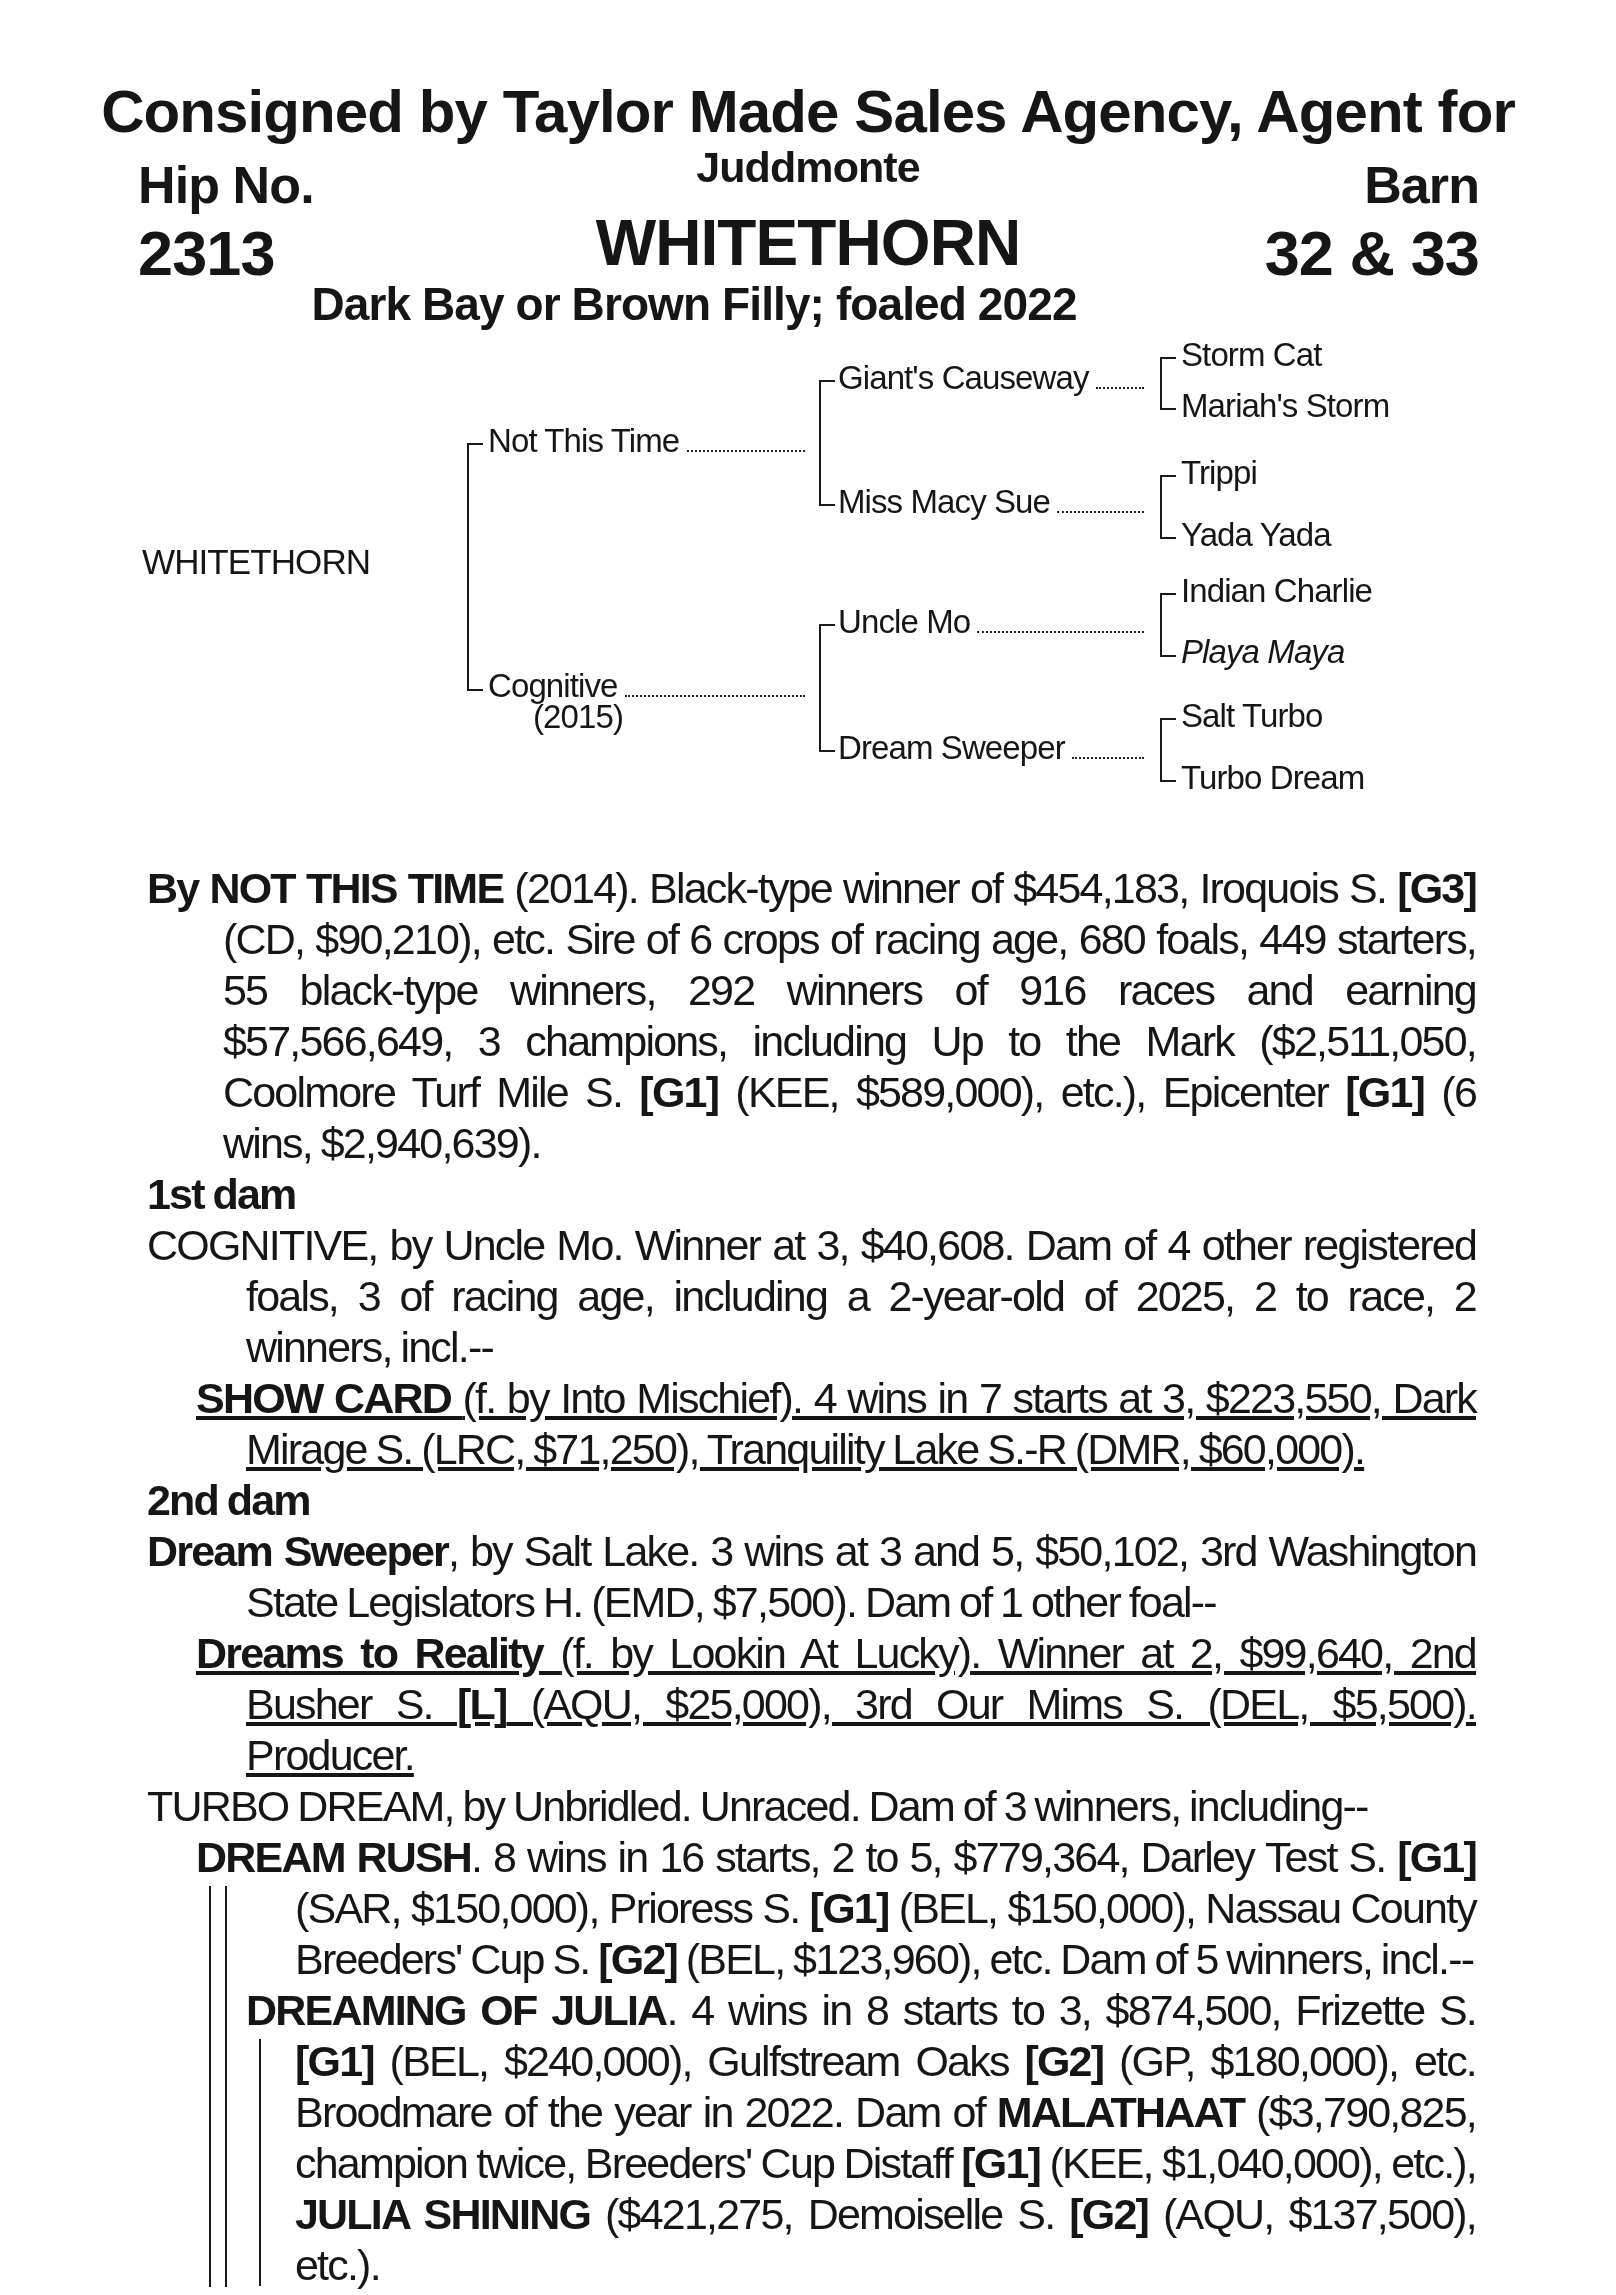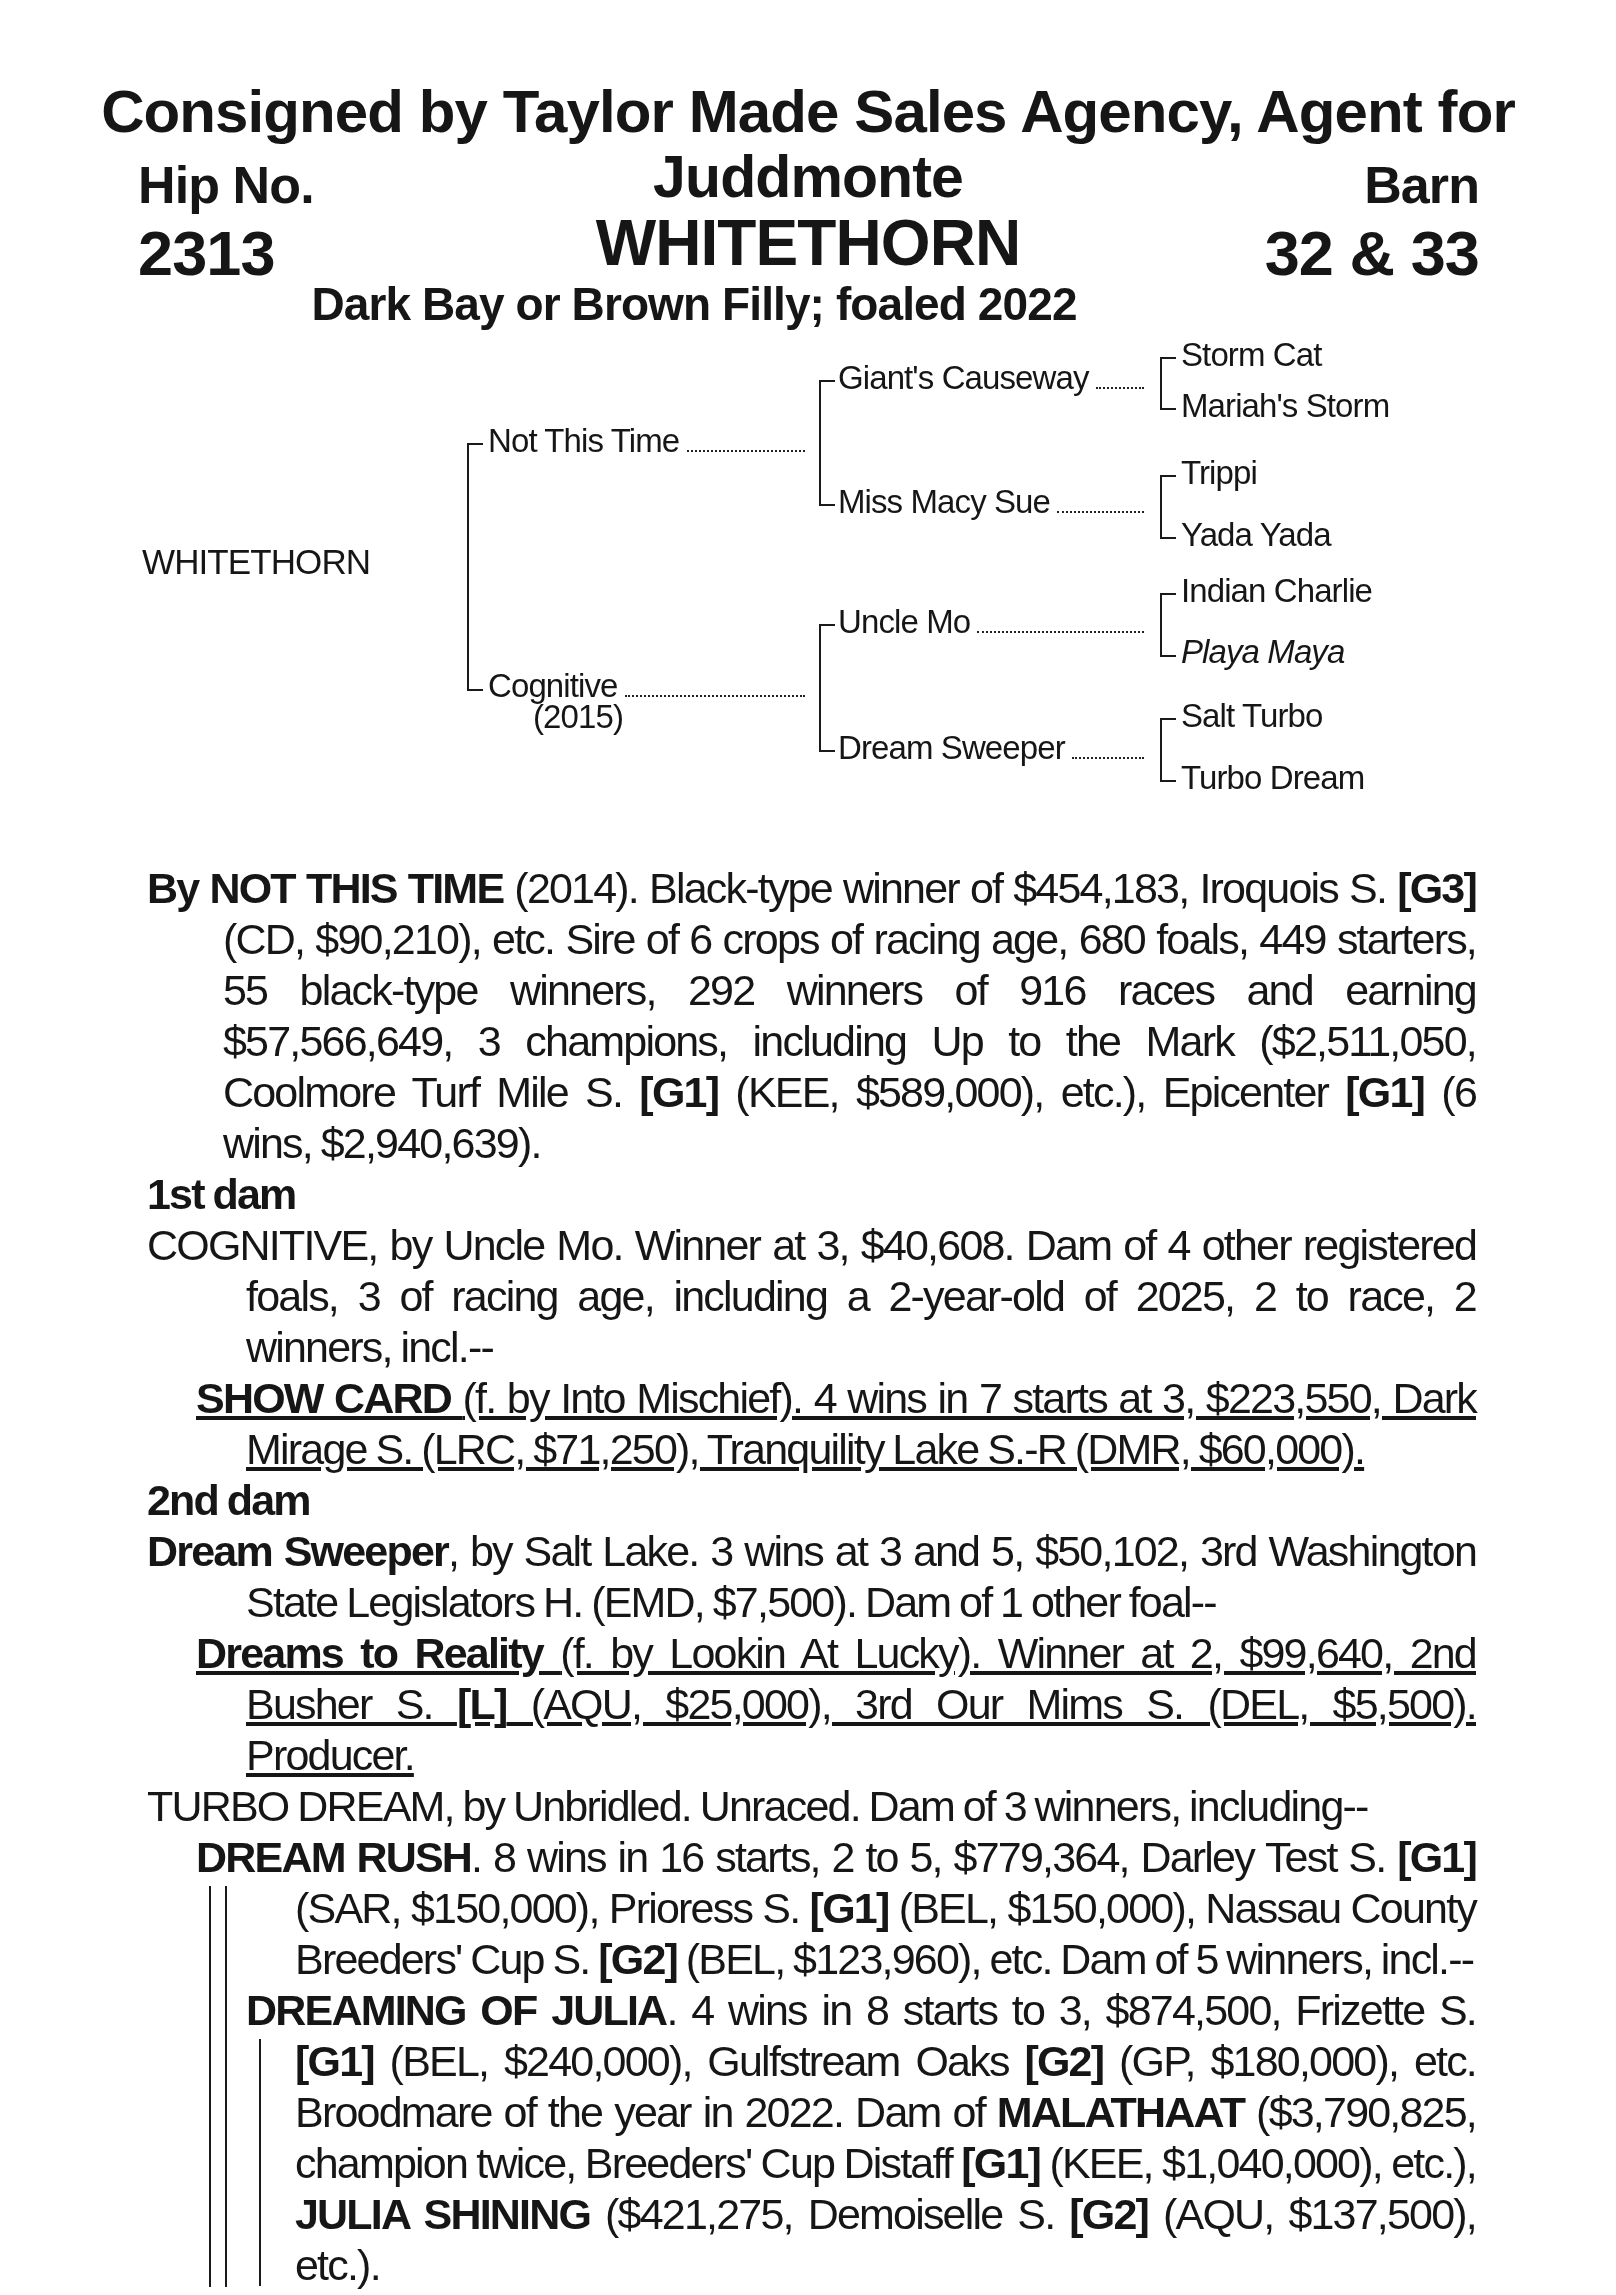--- a/index.html
+++ b/index.html
@@ -3,21 +3,21 @@
 <meta charset="utf-8">
 <style>
   html,body{margin:0;padding:0;}
   body{
     width:1616px;height:3227px;position:relative;background:#ffffff;color:#161616;
     font-family:"Liberation Sans", sans-serif;overflow:hidden;
   }
   .abs{position:absolute;}
   
   .consigned{top:77px;left:0;width:1616px;text-align:center;font-size:60px;font-weight:bold;letter-spacing:-0.9px;}
-  .forwhom{top:143px;left:0;width:1616px;text-align:center;font-size:59px;font-weight:bold;letter-spacing:-0.9px;}
+  .forwhom{top:143px;left:0;width:1616px;text-align:center;font-size:43px;font-weight:bold;letter-spacing:-0.9px;}
   .hiplabel{top:155px;left:138px;font-size:52px;font-weight:bold;letter-spacing:-0.9px;}
   .hipnum{top:217px;left:138px;font-size:63px;font-weight:bold;letter-spacing:-0.9px;}
   .barnlabel{top:155px;right:137px;font-size:52px;font-weight:bold;text-align:right;letter-spacing:-0.9px;}
   .barnnum{top:217px;right:137px;font-size:63px;font-weight:bold;text-align:right;letter-spacing:-0.9px;}
   .hname{top:206px;left:0;width:1616px;text-align:center;font-size:64px;font-weight:bold;letter-spacing:-0.9px;}
   .hdesc{top:277px;left:0;width:1388px;text-align:center;font-size:46px;font-weight:bold;letter-spacing:-0.9px;}
   
   .chart{top:335px;left:0;width:1616px;height:500px;font-size:33px;letter-spacing:-0.9px;}
   .crow{position:absolute;height:37px;display:flex;align-items:flex-end;}
   .crow .nm{white-space:nowrap;line-height:35px;}

